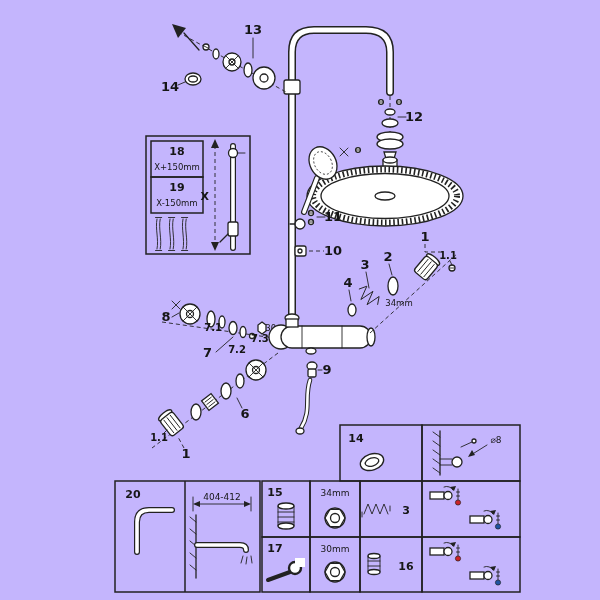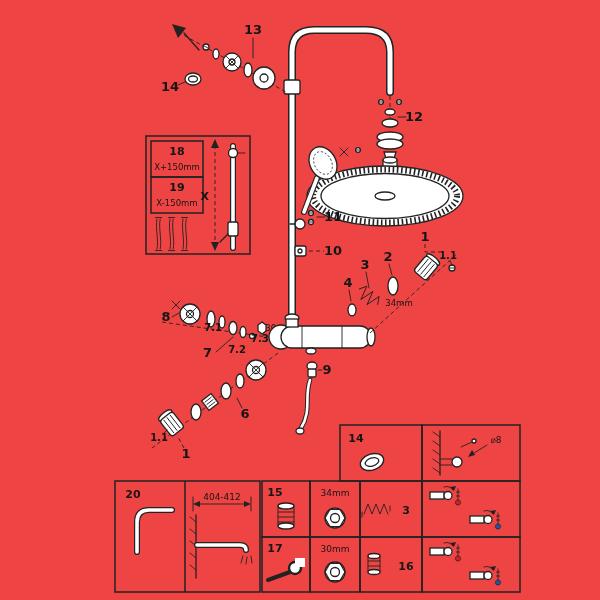--- a/index.html
+++ b/index.html
@@ -1,16 +1,16 @@
 <!DOCTYPE html>
 <html><head>
 <meta charset="utf-8">
 <style>
   html,body{margin:0;padding:0;background:#fff;}
-  .stage{width:600px;height:600px;position:relative;background:#ef4444;font-family:"DejaVu Sans",sans-serif;}
+  .stage{width:600px;height:600px;position:relative;background:#c4b5fd;font-family:"DejaVu Sans",sans-serif;}
   svg{display:block;}
   .ln{fill:none;stroke:#222;stroke-width:1.3;stroke-linecap:round;stroke-linejoin:round;}
   .lnt{fill:none;stroke:#222;stroke-width:0.9;stroke-linecap:round;}
   .fillw{fill:#fff;stroke:#222;stroke-width:1.3;}
   .dash{fill:none;stroke:#222;stroke-width:0.9;stroke-dasharray:4 3;}
   .dashf{fill:none;stroke:#222;stroke-width:0.8;stroke-dasharray:2 2;}
   .pipeO{fill:none;stroke:#222;stroke-width:8;stroke-linecap:round;stroke-linejoin:round;}
   .pipeI{fill:none;stroke:#fff;stroke-width:5;stroke-linecap:round;stroke-linejoin:round;}
   .pipeOs{fill:none;stroke:#222;stroke-width:6;stroke-linecap:round;stroke-linejoin:round;}
   .pipeIs{fill:none;stroke:#fff;stroke-width:3.6;stroke-linecap:round;stroke-linejoin:round;}

